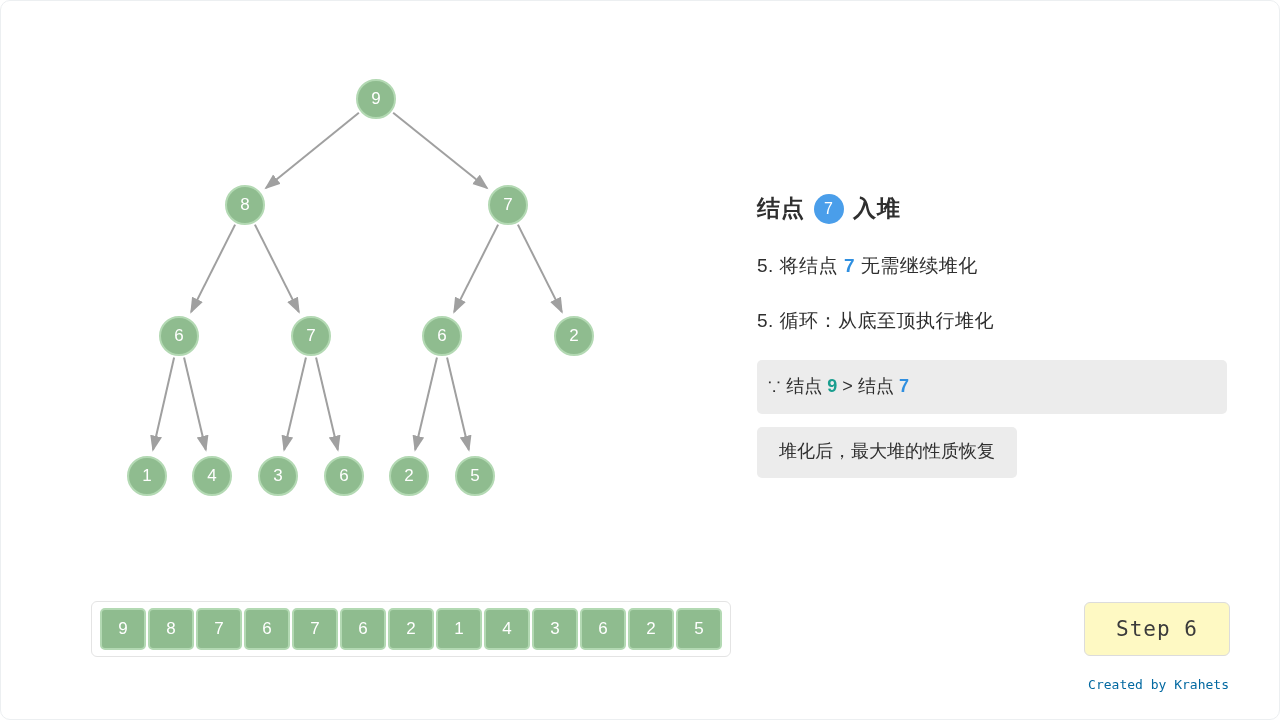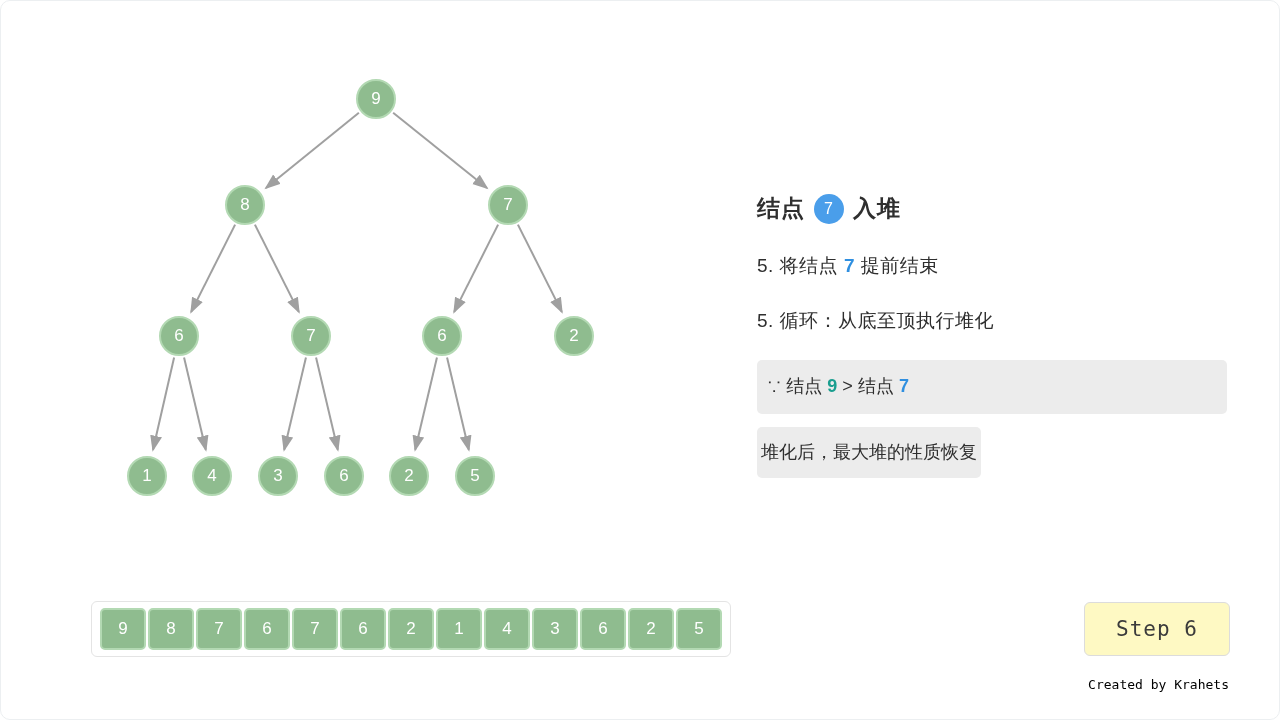--- a/index.html
+++ b/index.html
@@ -120,21 +120,22 @@
     background: #ececec;
     border-radius: 5px;
     padding: 12px 10px;
     font-size: 18px;
     color: #2f2f2f;
     line-height: 1.65;
   }
   .note-box.small {
     margin-top: 13px;
     display: inline-block;
-    padding: 11px 4px;
+    padding: 11px 22px;
+    font-family: Liberation Mono, monospace;
   }
 
   
   #step-chip {
     position: absolute;
     left: 1083px;
     top: 601px;
     width: 144px;
     height: 52px;
     border: 1px solid #dcdcdc;
@@ -149,21 +150,21 @@
     background: #fef9c3;
   }
   #credit {
     position: absolute;
     left: 1078px;
     top: 676px;
     width: 150px;
     text-align: right;
     font-family: "DejaVu Sans Mono", monospace;
     font-size: 13px;
-    color: #000000;
+    color: #0369a1;
   }
 </style>
 </head>
 <body>
 
 <div id="canvas">
 
   <div id="tree-area">
     <svg id="tree-svg" width="740" height="560">
       <defs>
@@ -222,21 +223,21 @@
   <div id="panel">
     <div id="panel-title">
       <span>结点</span>
       <span class="badge">7</span>
       <span>入堆</span>
     </div>
 
     <div class="step-line">
       <span>5. 将结点</span>
       <span class="hl-blue">7</span>
-      <span>提前结束</span>
+      <span>无需继续堆化</span>
     </div>
 
     <div class="step-line">5. 循环：从底至顶执行堆化</div>
 
     <div class="note-box">
       <div>
         <span>∵ 结点</span>
         <span class="hl-teal">9</span>
         <span>&gt;</span>
         <span>结点</span>

